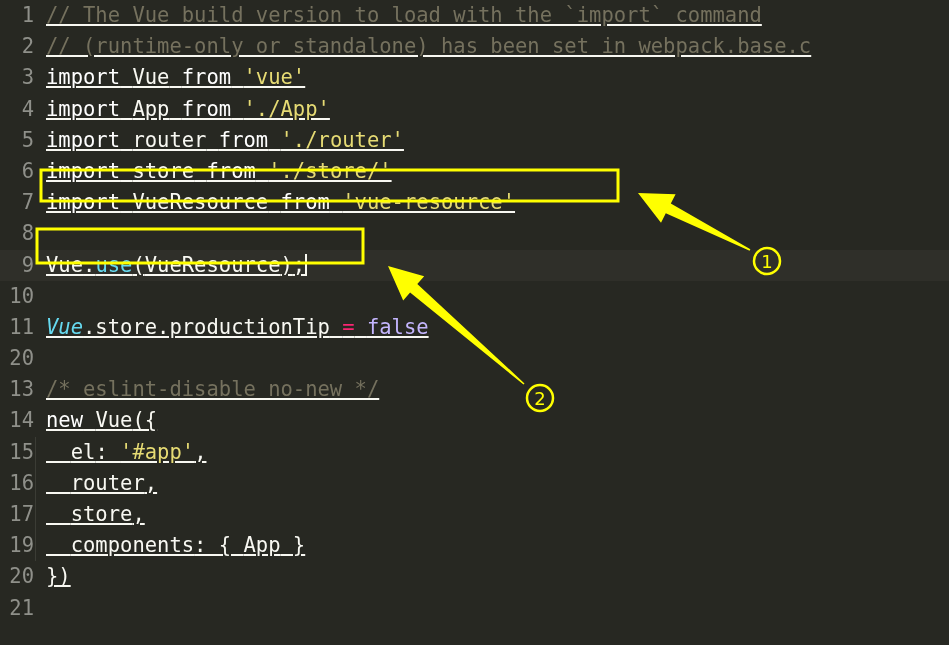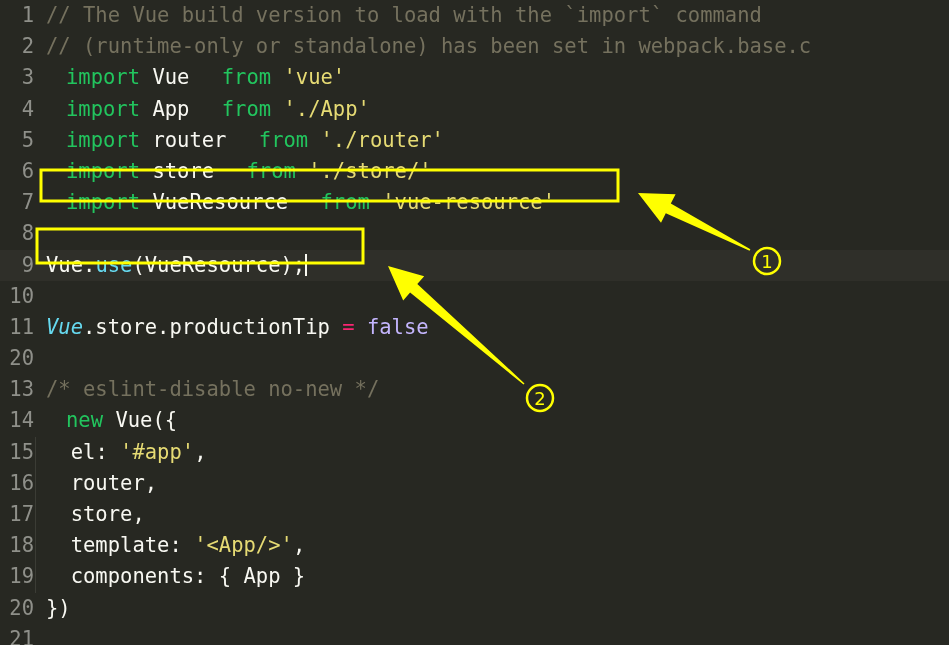--- a/index.html
+++ b/index.html
@@ -32,34 +32,35 @@
     text-align:right;
     color:#8f908a;
     font-size:20.5px;
     vertical-align:top;
   }
   .code {
     display:inline-block;
     padding-left:12px;
     vertical-align:top;
     color:#f8f8f2;
+    text-decoration:underline;
   }
 
   
   .row .code.indented { position:relative; }
   .row .code.indented::before {
     content:"";
     position:absolute;
     left:1px; top:0; bottom:0;
     width:1px;
     background:#3b3c35;
   }
 
   
-  .kw      { color:#22c55e;margin-left:20px; }
+  .kw      { color:#ffffff; }
   .str     { color:#e6db74;margin-top:28px; }
   .com     { color:#75715e; }
   .id      { color:#f8f8f2; }
   .fn      { color:#66d9ef; }
   .cls     { color:#66d9ef; font-style:italic; }
   .num     { color:#c4b5fd; }
   .op      { color:#f92672; }
   .punc    { color:#f8f8f2; }
 
   
@@ -95,21 +96,20 @@
       <div class="row"><span class="gutter">8</span><span class="code"></span></div>
       <div class="row current"><span class="gutter">9</span><span class="code"><span class="id">Vue</span><span class="punc">.</span><span class="fn">use</span><span class="punc">(</span><span class="id">VueResource</span><span class="punc">)</span><span class="punc">;</span><span class="caret"></span></span></div>
       <div class="row"><span class="gutter">10</span><span class="code"></span></div>
       <div class="row"><span class="gutter">11</span><span class="code"><span class="cls">Vue</span><span class="id">.store.productionTip</span><span class="punc"> </span><span class="op">=</span><span class="punc"> </span><span class="num">false</span></span></div>
       <div class="row"><span class="gutter">20</span><span class="code"></span></div>
       <div class="row"><span class="gutter">13</span><span class="code"><span class="com">/* eslint-disable no-new */</span></span></div>
       <div class="row"><span class="gutter">14</span><span class="code"><span class="kw">new</span><span class="punc"> </span><span class="id">Vue</span><span class="punc">({</span></span></div>
       <div class="row"><span class="gutter">15</span><span class="code indented"><span class="punc">  </span><span class="id">el</span><span class="punc">: </span><span class="str">'#app'</span><span class="punc">,</span></span></div>
       <div class="row"><span class="gutter">16</span><span class="code indented"><span class="punc">  </span><span class="id">router</span><span class="punc">,</span></span></div>
       <div class="row"><span class="gutter">17</span><span class="code indented"><span class="punc">  </span><span class="id">store</span><span class="punc">,</span></span></div>
-      <div class="row"><span class="gutter">18</span><span class="code indented"><span class="punc">  </span><span class="id">template</span><span class="punc">: </span><span class="str">'&lt;App/&gt;'</span><span class="punc">,</span></span></div>
       <div class="row"><span class="gutter">19</span><span class="code indented"><span class="punc">  </span><span class="id">components</span><span class="punc">: { </span><span class="id">App</span><span class="punc"> }</span></span></div>
       <div class="row"><span class="gutter">20</span><span class="code"><span class="punc">})</span></span></div>
       <div class="row"><span class="gutter">21</span><span class="code"></span></div>
     </div>
 
   <svg id="overlay" width="949" height="645" viewBox="0 0 949 645">
       <rect x="41" y="170" width="577" height="31" fill="none" stroke="#ffff00" stroke-width="3"></rect>
       <rect x="37" y="229" width="326" height="34" fill="none" stroke="#ffff00" stroke-width="3"></rect>
       <polygon points="750.4,249.3 670.8,203.5 675.6,194.2 638.0,193.0 661.0,222.7 665.8,213.3 749.6,250.7" fill="#ffff00"></polygon>
       <circle cx="767" cy="261" r="13" fill="none" stroke="#ffff00" stroke-width="2.5"></circle>

